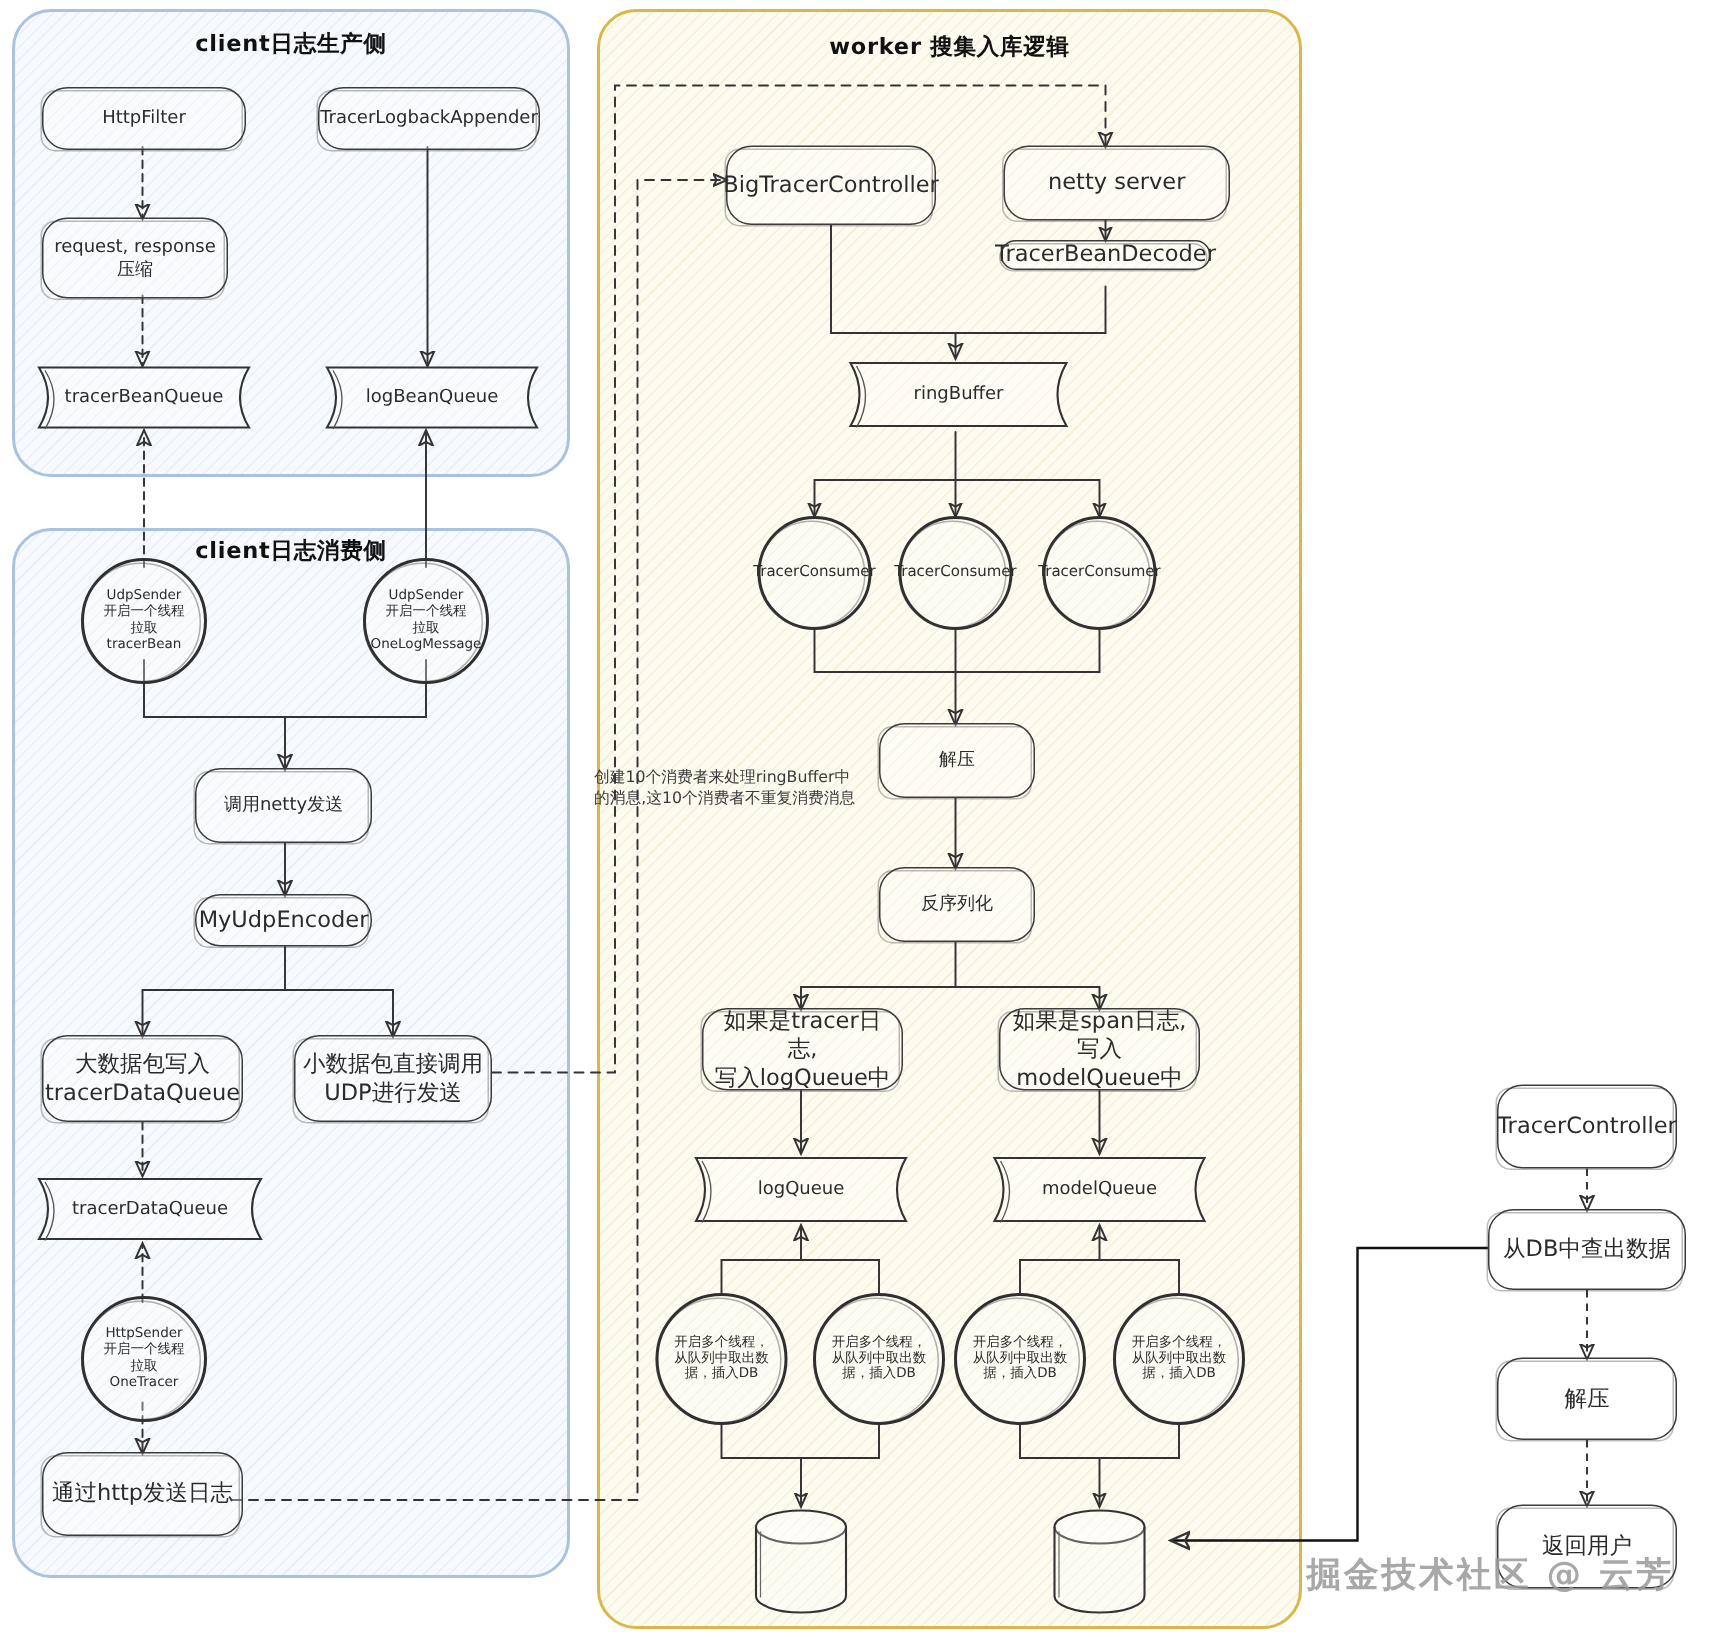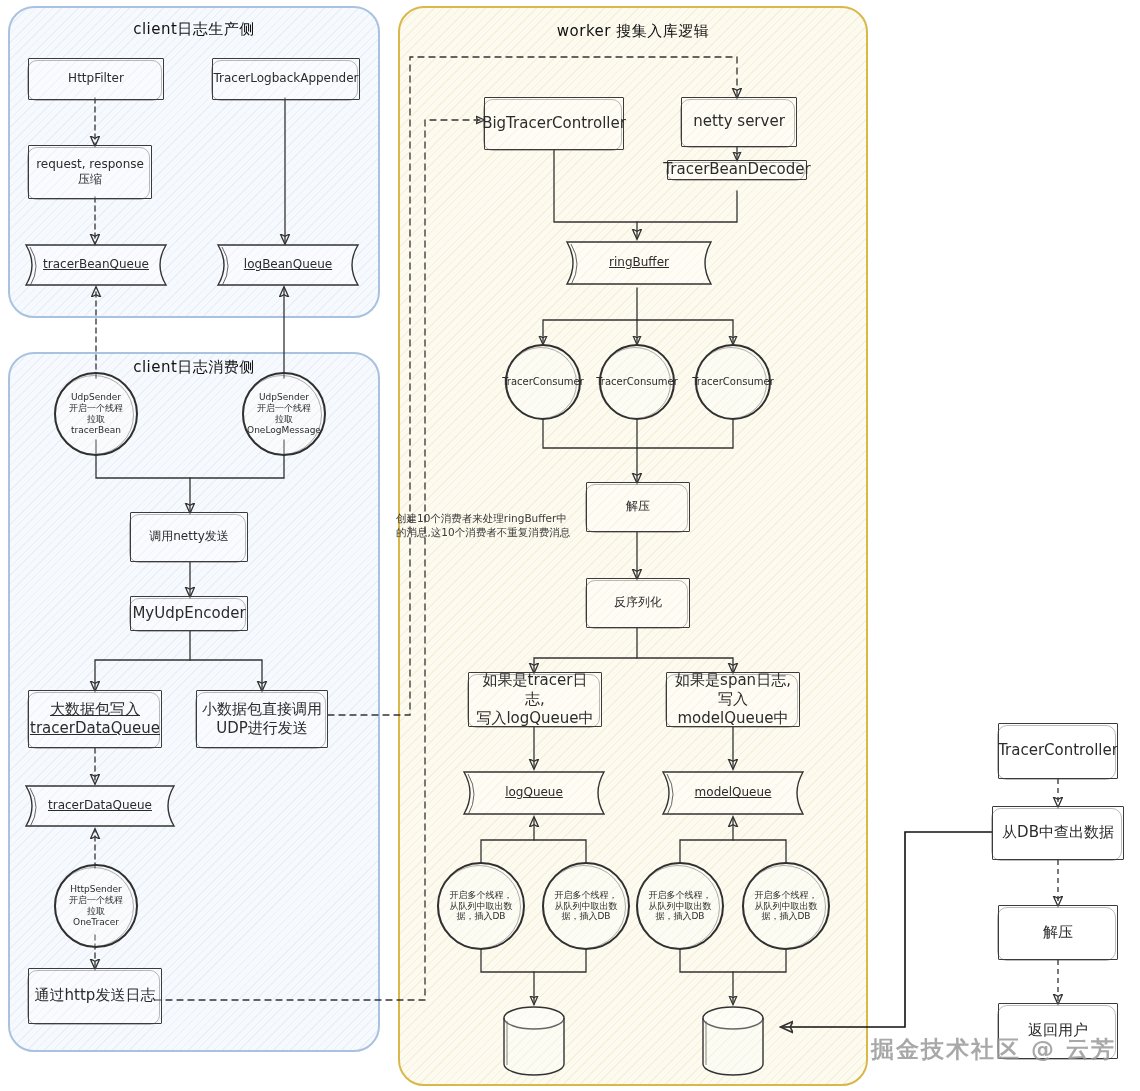--- a/index.html
+++ b/index.html
@@ -47,40 +47,40 @@
         rgba(205,110,120,.16) 0px,
         rgba(205,110,120,.16) 1px,
         rgba(255,255,255,0) 1px,
         rgba(255,255,255,0) 6px),
       #fdf3f4;
   }
   .panel-title{
     position:absolute;
     left:0;right:0;
     text-align:center;
-    font-weight:normal;
+    font-weight:bold;
     color:#111;
     font-size:15px;
     letter-spacing:.5px;
   }
   
   .node{
     position:absolute;
     box-sizing:border-box;
     display:flex;
     align-items:center;
     justify-content:center;
     text-align:center;
     color:#2b2b2b;
     line-height:1.28;
     z-index:5;
   }
   .box{
     border:1.5px solid #3b3b3b;
-    border-radius:1px;
+    border-radius:17px;
     background:rgba(255,255,255,.35);
     font-size:12px;
     padding:3px 5px;
   }
   .box.sm{font-size:15px;}
   
   .box:after{
     content:"";
     position:absolute;
     left:-2px;top:1px;right:1px;bottom:-2px;
@@ -103,21 +103,20 @@
     left:-2px;top:1px;right:2px;bottom:-1px;
     border:1px solid rgba(60,60,60,.4);
     border-radius:50%;
     pointer-events:none;
   }
   .circle span{display:block;width:135%;}
   
   .queue{
     font-size:12px;
     color:#2b2b2b;
-    text-decoration:underline;
   }
   .queue svg{position:absolute;left:0;top:0;width:100%;height:100%;}
   .queue .qlabel{position:relative;z-index:2;}
   
   .cyl{background:transparent;border:none;}
   .cyl svg{position:absolute;left:0;top:0;}
   
   .lay{
     position:absolute;left:0;top:0;
     width:1140px;height:1091px;
@@ -283,21 +282,21 @@
   </div>
 
   <div class="node box" style="left:130px;top:512px;width:118px;height:50px;">
     <span>调用netty发送</span>
   </div>
 
   <div class="node box sm" style="left:130px;top:596px;width:118px;height:35px;">
     <span>MyUdpEncoder</span>
   </div>
 
-  <div class="node box sm" style="left:28px;top:690px;width:134px;height:58px;white-space:pre-line;text-decoration:underline;">
+  <div class="node box sm" style="left:28px;top:690px;width:134px;height:58px;white-space:pre-line;">
     <span>大数据包写入
 tracerDataQueue</span>
   </div>
 
   <div class="node box sm" style="left:196px;top:690px;width:132px;height:58px;white-space:pre-line;">
     <span>小数据包直接调用
 UDP进行发送</span>
   </div>
 
   <div class="node queue" style="left:20px;top:782px;width:160px;height:48px;">
@@ -320,21 +319,21 @@
   </div>
 
   <div class="panel panel-yellow" style="left:398px;top:6px;width:470px;height:1080px;">
     <div class="panel-title" style="top:14px;">worker 搜集入库逻辑</div>
   </div>
 
   <div class="node box sm" style="left:484px;top:97px;width:140px;height:53px;">
     <span>BigTracerController</span>
   </div>
 
-  <div class="node box sm" style="left:669px;top:97px;width:116px;height:50px;margin-left:12px;">
+  <div class="node box sm" style="left:669px;top:97px;width:151px;height:50px;">
     <span>netty server</span>
   </div>
 
   <div class="node box sm" style="left:667px;top:160px;width:140px;height:20px;">
     <span>TracerBeanDecoder</span>
   </div>
 
   <div class="node queue" style="left:561px;top:238px;width:156px;height:50px;">
     <svg viewBox="0 0 156 50" preserveAspectRatio="none">
       <path d="M6,4 L150,4 Q138,25 150,46 L6,46 Q18,25 6,4 Z" fill="rgba(255,255,255,.35)" stroke="#333" stroke-width="1.4"></path>

